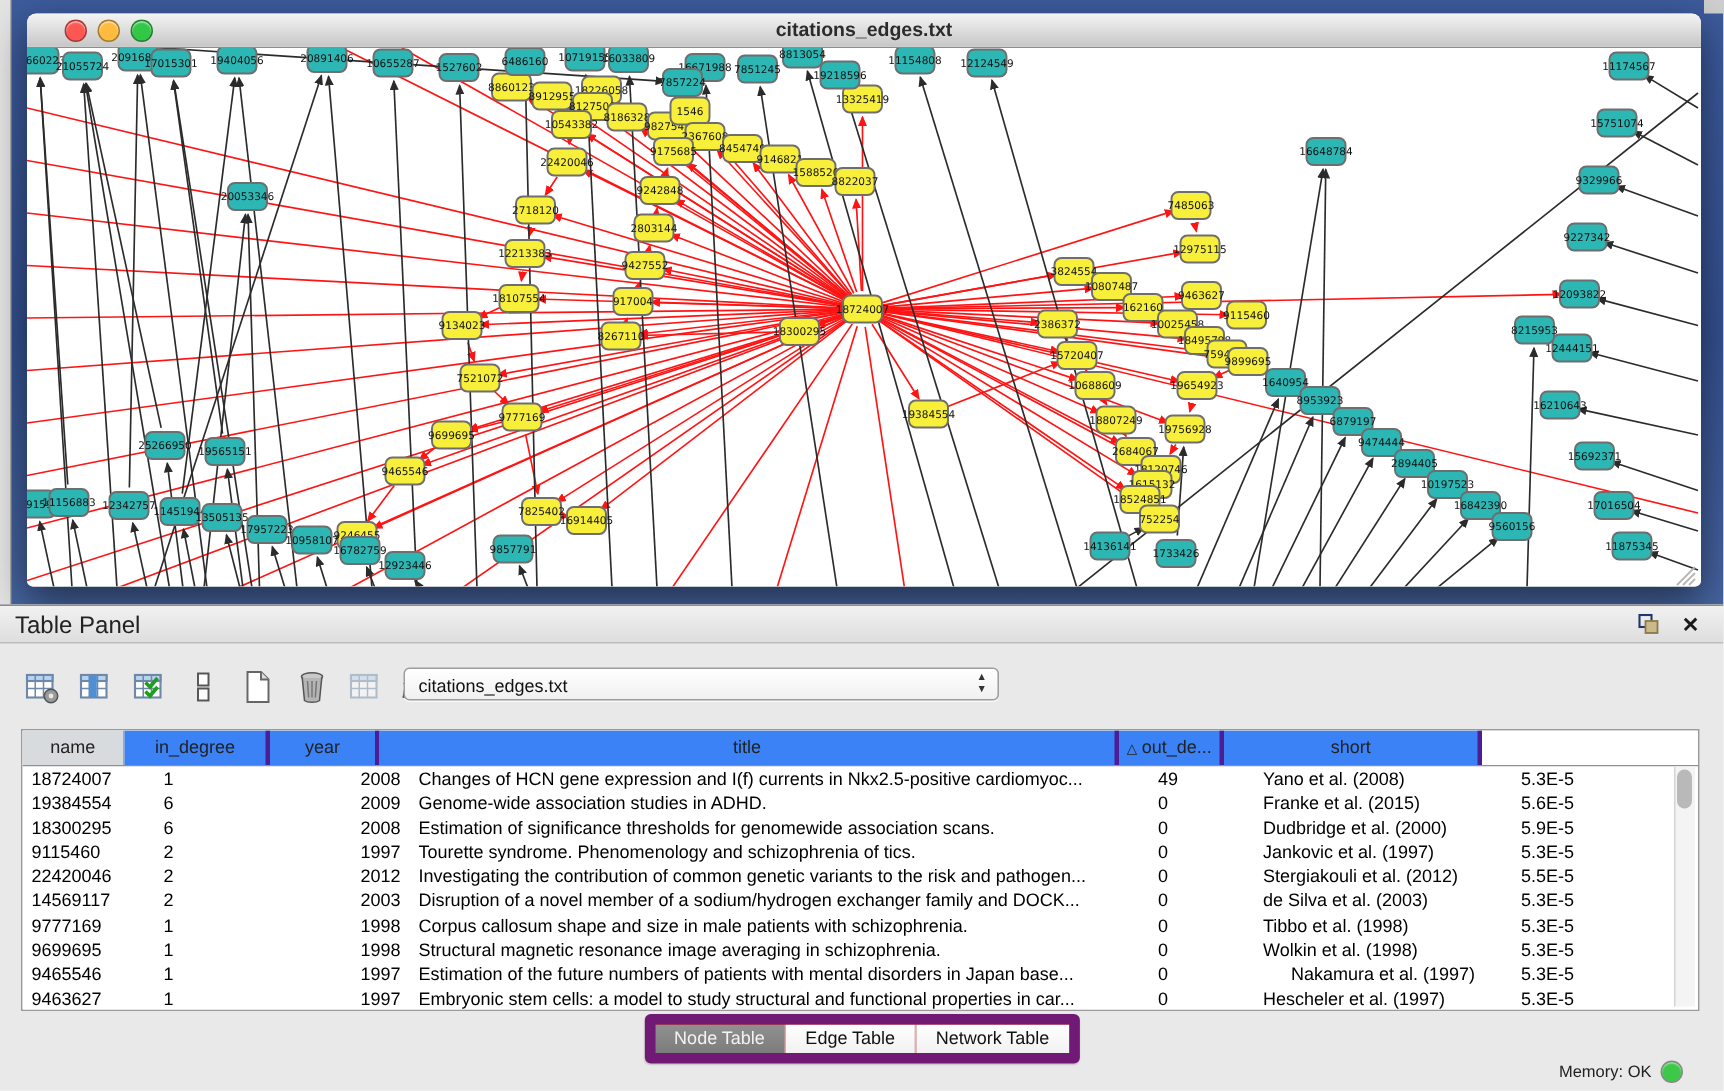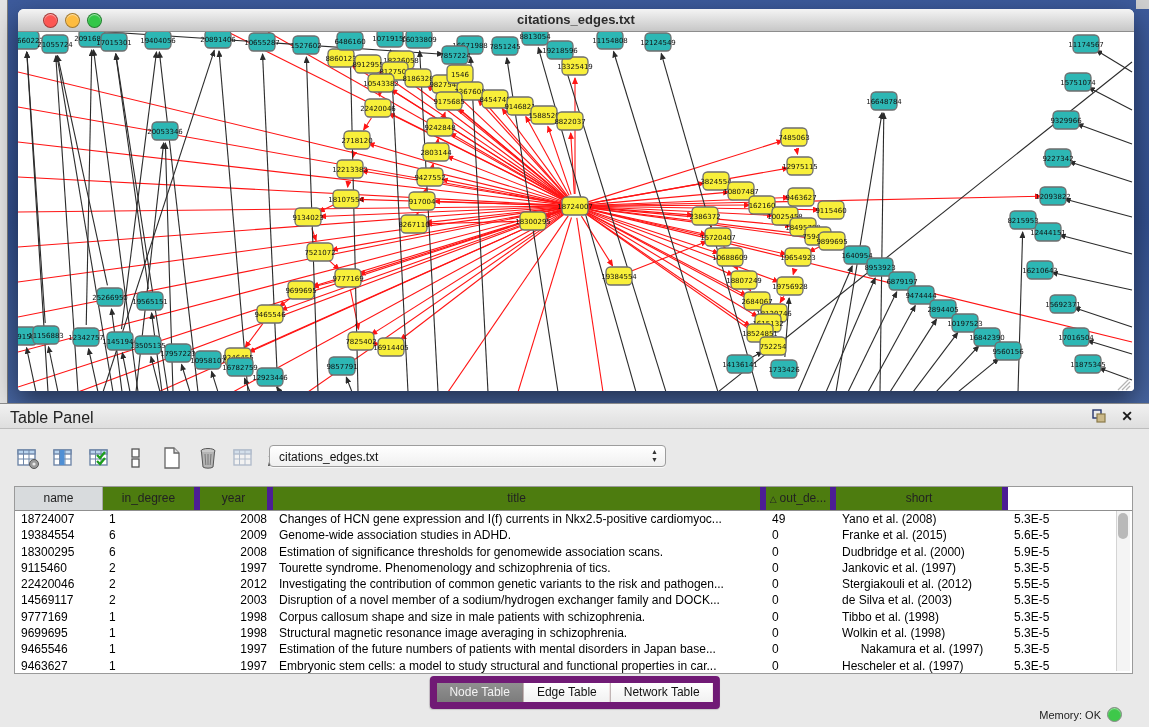--- a/index.html
+++ b/index.html
@@ -42,21 +42,21 @@
   .fx{font-family:"Liberation Serif",serif;font-style:italic;font-size:15px;color:#111;font-weight:bold;}
   .combo{position:absolute;left:269px;top:41px;width:397px;height:22px;border:1px solid #9d9d9d;
     border-radius:4px;background:linear-gradient(180deg,#ffffff,#f0f0f0);
     font-size:12px;color:#111;line-height:22px;padding-left:9px;box-sizing:border-box;
     box-shadow:0 1px 0 rgba(255,255,255,.7);}
   .combo .steppers{position:absolute;right:7px;top:2px;font-size:7px;line-height:8px;color:#333;text-align:center;}
   
   .grid{position:absolute;left:14px;top:82px;width:1119px;height:188px;background:#fff;
     border:1px solid #9a9a9a;box-sizing:border-box;overflow:hidden;}
   .ghead{display:flex;height:23px;border-bottom:1px solid #8f8f8f;background:#fff;}
-  .gh{box-sizing:border-box;border-right:6px solid #4c1d95;background:#4d7c0f;
+  .gh{box-sizing:border-box;border-right:3px solid #4c1d95;background:#3b82f6;
      font-size:12px;color:#222;text-align:center;line-height:22px;overflow:hidden;white-space:nowrap;}
   .gh.gray{background:#d8dbdd;border-right:1px solid #a8a8a8;}
   .gh .sort{font-size:9px;margin-right:3px;}
   .grow{display:flex;height:16.3px;background:#fff;}
   .gc{box-sizing:border-box;font-size:12px;color:#000;line-height:16px;
      overflow:hidden;white-space:nowrap;padding:0 6px;}
   .vscroll{position:absolute;right:2px;top:24px;width:13px;height:160px;background:#f4f4f4;
      border-left:1px solid #d4d4d4;}
   .vthumb{position:absolute;left:1px;top:2px;width:10px;height:26px;background:#b9b9b9;border-radius:5px;}
   
@@ -808,21 +808,21 @@
       <div class="tbtn">
         <span class="fx">f(x)</span>
       </div>
     </div>
   <div class="combo">
     <span>citations_edges.txt</span>
     <span class="steppers">▲<br>▼</span>
   </div>
   <div class="grid">
     <div class="ghead" id="ghead">
-        <div class="gh gray" style="width: 88px;"><span>name</span></div>
+        <div class="gh gray" style="width: 68px;"><span>name</span></div>
         <div class="gh" style="width: 97px;"><span>in_degree</span></div>
         <div class="gh" style="width: 73px;"><span>year</span></div>
         <div class="gh" style="width: 493px;"><span>title</span></div>
         <div class="gh" style="width: 70px;"><span class="sort">△</span><span>out_de...</span></div>
         <div class="gh" style="width: 172px;"><span>short</span></div>
         <div class="gh" style="width: 83px; margin-top: 32px;"><span>pagerank</span></div>
       </div>
     <div id="gbody">
         <div class="grow">
           <div class="gc" style="width: 88px; text-align: left;">18724007</div>

